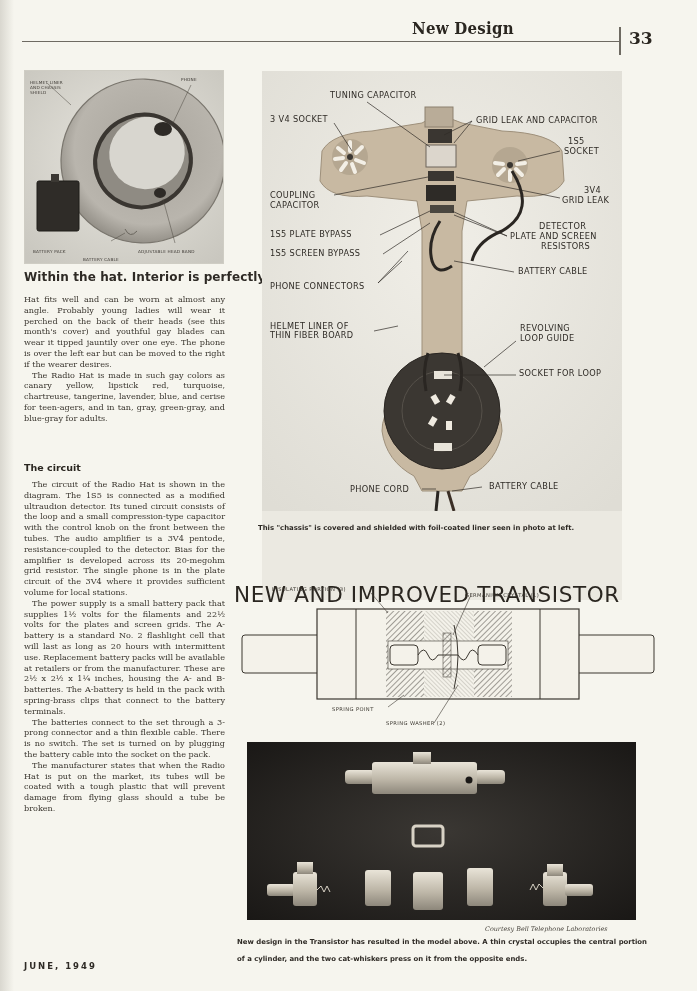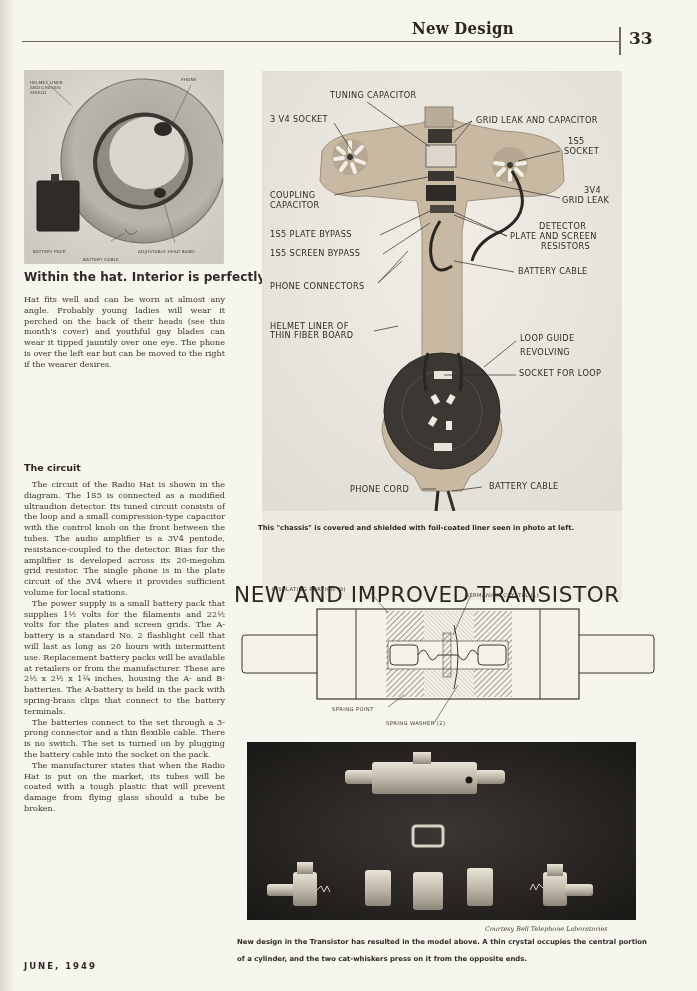--- a/index.html
+++ b/index.html
@@ -135,20 +135,21 @@
   <div class="label-tiny" style="left:5px;top:9px;width:40px;white-space:normal;">HELMET LINER AND CHASSIS SHIELD</div>
   <div class="label-tiny" style="left:156px;top:6px;">PHONE</div>
   <div class="label-tiny" style="left:8px;top:178px;">BATTERY PACK</div>
   <div class="label-tiny" style="left:58px;top:186px;">BATTERY CABLE</div>
   <div class="label-tiny" style="left:113px;top:178px;">ADJUSTABLE HEAD BAND</div>
 </div>
 <div class="photo-caption left-caption">Within the hat. Interior is perfectly smooth.</div>
 
 <div class="body-text" style="top:294px;">
   <p class="noindent">Hat fits well and can be worn at almost any angle. Probably young ladies will wear it perched on the back of their heads (see this month's cover) and youthful gay blades can wear it tipped jauntily over one eye. The phone is over the left ear but can be moved to the right if the wearer desires.</p>
+  <p>The Radio Hat is made in such gay colors as canary yellow, lipstick red, turquoise, chartreuse, tangerine, lavender, blue, and cerise for teen-agers, and in tan, gray, green-gray, and blue-gray for adults.</p>
 </div>
 <div class="section-heading">The circuit</div>
 <div class="body-text" style="top:479px;">
   <p>The circuit of the Radio Hat is shown in the diagram. The 1S5 is connected as a modified ultraudion detector. Its tuned circuit consists of the loop and a small compression-type capacitor with the control knob on the front between the tubes. The audio amplifier is a 3V4 pentode, resistance-coupled to the detector. Bias for the amplifier is developed across its 20-megohm grid resistor. The single phone is in the plate circuit of the 3V4 where it provides sufficient volume for local stations.</p>
   <p>The power supply is a small battery pack that supplies 1½ volts for the filaments and 22½ volts for the plates and screen grids. The A-battery is a standard No. 2 flashlight cell that will last as long as 20 hours with intermittent use. Replacement battery packs will be available at retailers or from the manufacturer. These are 2½ x 2½ x 1¼ inches, housing the A- and B-batteries. The A-battery is held in the pack with spring-brass clips that connect to the battery terminals.</p>
   <p>The batteries connect to the set through a 3-prong connector and a thin flexible cable. There is no switch. The set is turned on by plugging the battery cable into the socket on the pack.</p>
   <p>The manufacturer states that when the Radio Hat is put on the market, its tubes will be coated with a tough plastic that will prevent damage from flying glass should a tube be broken.</p>
 </div>
 <div class="footer-date">JUNE, 1949</div>
 
@@ -248,21 +249,21 @@
   <div class="chassis-label" style="left:300px;top:125px;">GRID LEAK</div>
   <div class="chassis-label" style="left:8px;top:159px;">1S5 PLATE BYPASS</div>
   <div class="chassis-label" style="left:277px;top:151px;">DETECTOR</div>
   <div class="chassis-label" style="left:248px;top:161px;">PLATE AND SCREEN</div>
   <div class="chassis-label" style="left:279px;top:171px;">RESISTORS</div>
   <div class="chassis-label" style="left:8px;top:178px;">1S5 SCREEN BYPASS</div>
   <div class="chassis-label" style="left:256px;top:196px;">BATTERY CABLE</div>
   <div class="chassis-label" style="left:8px;top:211px;">PHONE CONNECTORS</div>
   <div class="chassis-label" style="left:8px;top:251px;">HELMET LINER OF</div>
   <div class="chassis-label" style="left:8px;top:260px;">THIN FIBER BOARD</div>
-  <div class="chassis-label" style="left:258px;top:253px;margin-top:24px;">REVOLVING</div>
+  <div class="chassis-label" style="left:258px;top:253px;">REVOLVING</div>
   <div class="chassis-label" style="left:258px;top:263px;">LOOP GUIDE</div>
   <div class="chassis-label" style="left:257px;top:298px;">SOCKET FOR LOOP</div>
   <div class="chassis-label" style="left:80px;top:414px;padding-left:8px;">PHONE CORD</div>
   <div class="chassis-label" style="left:227px;top:411px;">BATTERY CABLE</div>
 </div>
 <div class="photo-caption chassis-caption">This "chassis" is covered and shielded with foil-coated liner seen in photo at left.</div>
 
 <div class="transistor-heading">NEW AND IMPROVED TRANSISTOR</div>
 
 <div style="position:absolute;left:238px;top:585px;width:420px;height:155px;">

